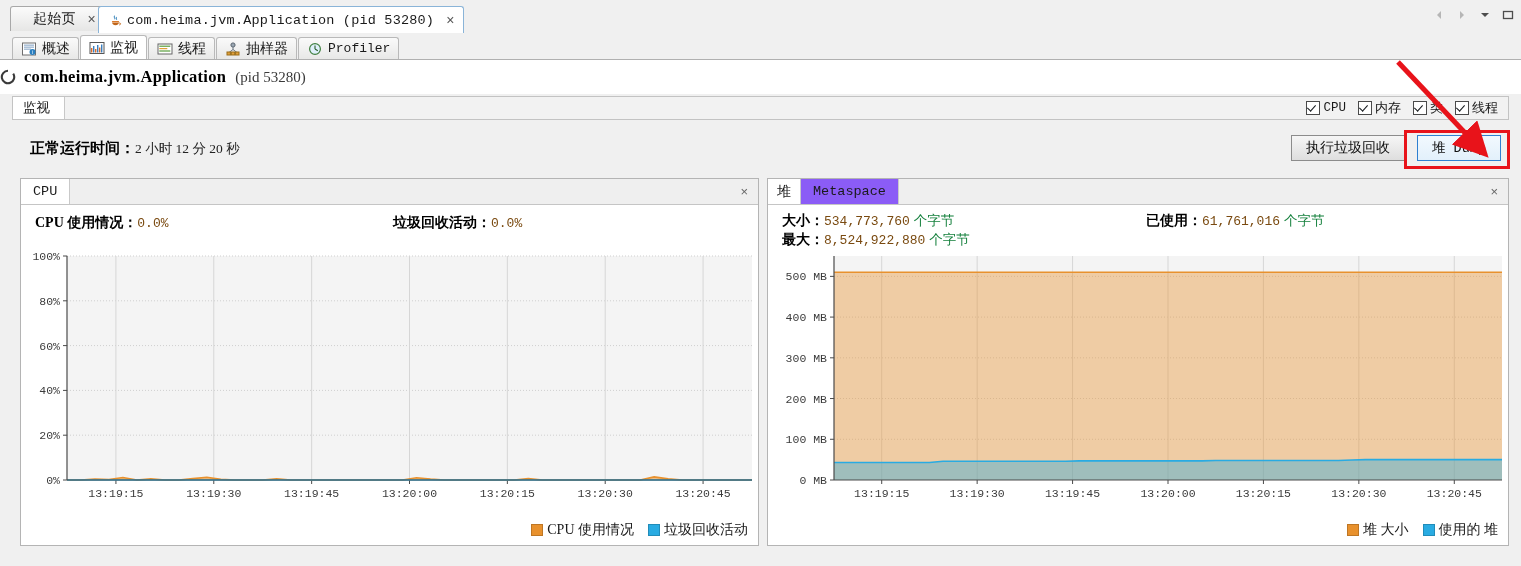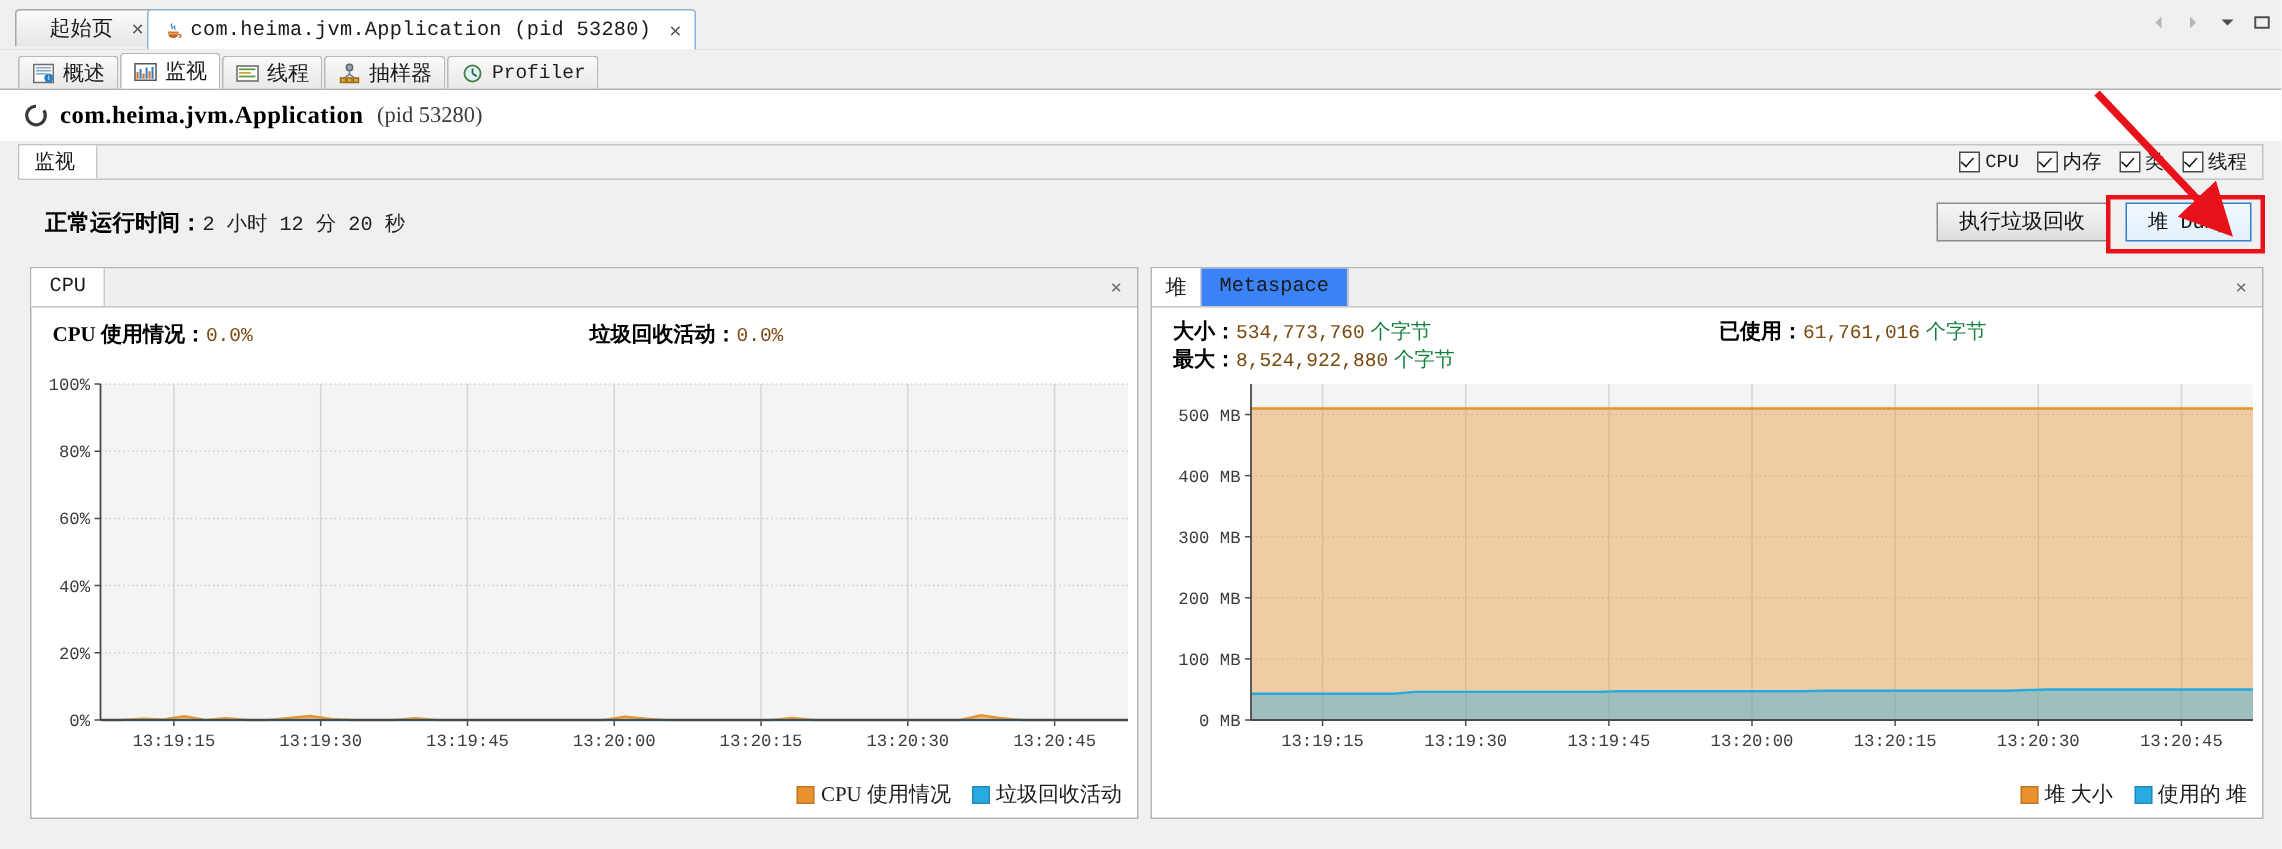--- a/index.html
+++ b/index.html
@@ -90,21 +90,21 @@
     position: relative; z-index: 2;
   }
   .subtab .mono { font-family: "Liberation Mono", monospace; font-size: 13px; }
   .si { width: 16px; height: 14px; flex: none; }
 
   
   .apptitle {
     position: absolute; left: 0; top: 60px;
     width: 1521px; height: 34px;
     display: flex; align-items: center;
-    padding-left: 16px;
+    padding-left: 0;
     background: #ffffff;
     box-sizing: border-box;
   }
   .apptitle .spin { width: 16px; height: 16px; margin-right: 8px; flex: none; }
   .apptitle .nm {
     font-family: "Liberation Serif", serif;
     font-weight: bold; font-size: 16.5px; color: #000;
     letter-spacing: .3px;
   }
   .apptitle .pid {
@@ -158,21 +158,21 @@
     position: absolute; left: 12px; top: 128px;
     width: 1497px; height: 40px;
     display: flex; align-items: center;
   }
   .uptime {
     margin-left: 18px;
     font-family: "Liberation Serif", serif;
     font-size: 15px;
   }
   .uptime b { font-weight: bold; color: #000; }
-  .uptime .val { font-family: Liberation Mono, monospace; font-size: 13.5px; color: #222; margin-top: 42px; }
+  .uptime .val { font-family: Liberation Serif, serif; font-size: 13.5px; color: #222; margin-top: 42px; }
   .btnrow { margin-left: auto; display: flex; align-items: center; gap: 12px; padding-right: 8px; }
   .btn {
     height: 26px; padding: 0 14px;
     border: 1px solid #8c8c8c;
     background: linear-gradient(#f6f6f6, #dedede);
     font-family: "Liberation Serif", serif;
     font-size: 14px; color: #101010;
     display: flex; align-items: center; justify-content: center;
     cursor: pointer; box-sizing: border-box;
     white-space: nowrap;
@@ -208,21 +208,21 @@
     background: #efefef;
     border-bottom: 1px solid #c5c5c5;
     display: flex; align-items: stretch;
     position: relative;
   }
   .ptab {
     display: flex; align-items: center;
     padding: 0 12px;
     font-size: 13.5px;
     font-family: "Liberation Mono", monospace;
-    background: #3b82f6;
+    background: #8b5cf6;
     border-right: 1px solid #c9c9c9;
     cursor: pointer;
     white-space: nowrap;
   }
   .ptab.han { font-family: "Liberation Serif", serif; font-size: 14px; padding: 0 9px; }
   .ptab.active { background: #ffffff; }
   .pclose {
     margin-left: auto;
     display: flex; align-items: center;
     padding: 0 10px;

